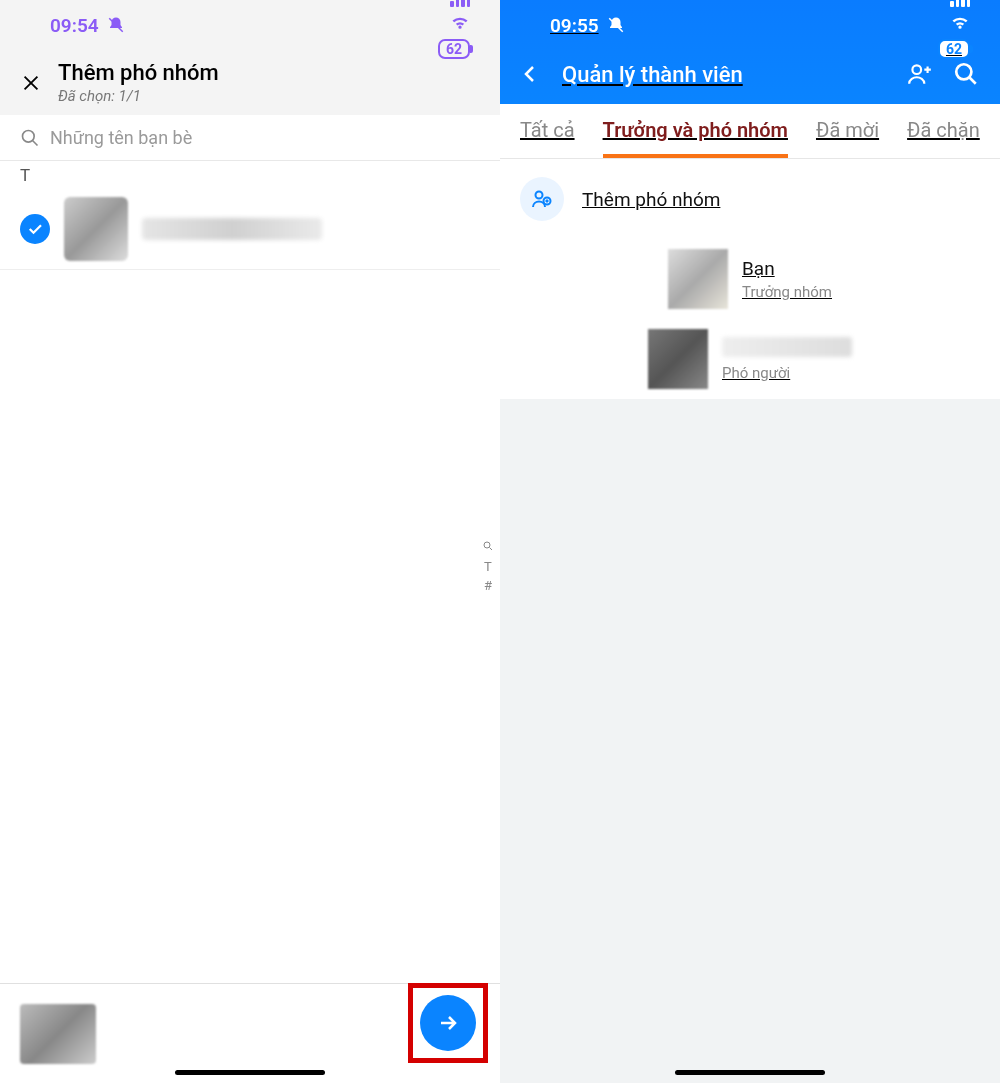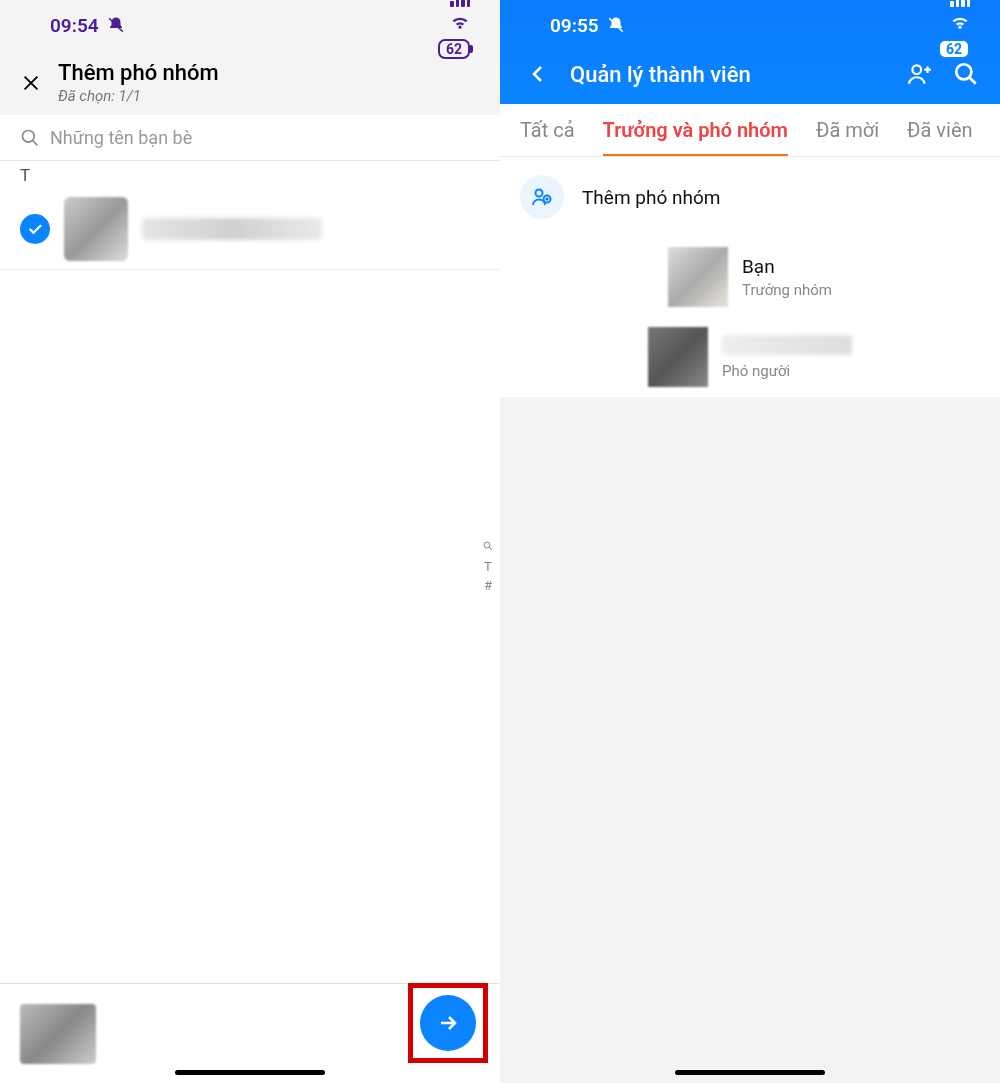--- a/index.html
+++ b/index.html
@@ -17,21 +17,21 @@
   
   .status-bar {
     height: 50px;
     display: flex;
     align-items: center;
     justify-content: space-between;
     padding: 0 30px 0 50px;
     font-size: 19px;
     font-weight: 600;
   }
-  .status-bar.dark { color: #4c1d95; }
+  .status-bar.dark { color: #8b5cf6; }
   .status-bar.light { color: #fff; }
   .status-icons { display: flex; align-items: flex-end; gap: 8px; flex-direction: column; }
   .signal-bars { display: flex; align-items: flex-end; gap: 2px; }
   .signal-bars span { width: 3.5px; background: currentColor; border-radius: 1px; }
   .signal-bars span:nth-child(1){height:6px;}
   .signal-bars span:nth-child(2){height:9px;}
   .signal-bars span:nth-child(3){height:12px;}
   .signal-bars span:nth-child(4){height:15px;}
   .wifi-icon svg { display: block; }
   .battery-pill {
@@ -172,21 +172,21 @@
 
   
   .blue-header{
     background:linear-gradient(180deg,#0a7cff,#0a84ff);
     color:#fff;
     padding-bottom:6px;
   }
   .blue-toolbar{
     display:flex;
     align-items:center;
-    padding:10px 20px 10px 24px;
+    padding:10px 20px 10px 16px;
     gap:18px;
   }
   .right-title{ font-size:22px; font-weight:500; flex:1;}
   .icon-btn{ width:28px;height:28px;color:#fff;cursor:pointer; display:flex;align-items:center;justify-content:center;}
 
   
   .tabs{
     display:flex;
     gap:28px;
     padding:14px 20px 0 20px;
@@ -194,23 +194,23 @@
     background:#fff;
   }
   .tab{
     font-size:20px;
     color:#888;
     padding-bottom:12px;
     cursor:pointer;
     white-space:nowrap;
   }
   .tab.active{
-    color:#ef4444;
+    color:#7f1d1d;
     font-weight:600;
-    border-bottom:2px solid #f97316;
+    border-bottom:4px solid #f97316;
   }
 
   
   .info-banner{
     background:#f1f3f4;
     padding:14px 20px;
     color:#6a6a6a;
     font-size:16px;
   }
 
@@ -252,21 +252,21 @@
     width:130px;height:20px;border-radius:3px;
     background:linear-gradient(90deg,#eee,#ddd);
     filter:blur(2px);
     margin-bottom:4px;
   }
 
   .right-body-rest{
     background:#f1f3f4;
     flex:1;
   }
-  .pane-right-inner{ display:flex;flex-direction:column;height:100%; }
+  .pane-right-inner{ display:flex;flex-direction:column;height:100%;text-decoration:underline; }
 </style>
 </head>
 <body>
 
 <div class="pane pane-left">
   <div class="status-bar dark" style="background:#f4f4f4;">
     <div style="display:flex;align-items:center;gap:8px;">
       <span>09:54</span>
       <span class="mute-icon">
         <svg width="18" height="18" viewBox="0 0 24 24" fill="currentColor">
@@ -398,21 +398,21 @@
               <path d="M21 21l-6-6"></path>
             </svg>
         </span>
       </div>
     </div>
 
     <div class="tabs">
       <div class="tab">Tất cả</div>
       <div class="tab active">Trưởng và phó nhóm</div>
       <div class="tab">Đã mời</div>
-      <div class="tab">Đã viên</div>
+      <div class="tab">Đã chặn</div>
     </div>
 
 
     <div class="add-row">
       <div class="add-icon-circle">
         <svg viewBox="0 0 24 24" width="24" height="24" fill="none" stroke="currentColor" stroke-width="2">
             <circle cx="9" cy="8" r="3.5"></circle>
             <path d="M3 20c0-3.5 3-5.5 6-5.5s6 2 6 5.5"></path>
             <circle cx="17" cy="14" r="3.5"></circle>
             <path d="M17 12.5v3M15.5 14h3"></path>

